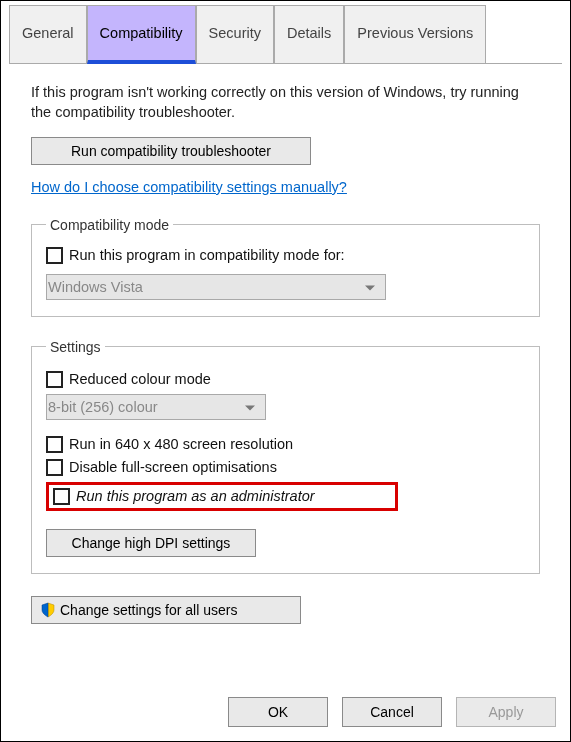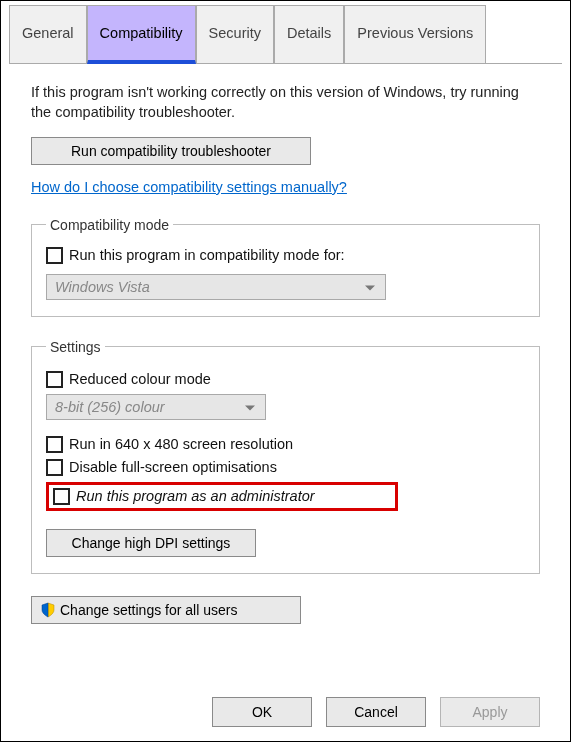--- a/index.html
+++ b/index.html
@@ -108,26 +108,25 @@
   }
   .cb-label {
     font-size: 14.5px;
     color: #111;
     text-align: right;
   }
   .dropdown {
     width: 340px;
     background: #e6e6e6;
     border: 1px solid #a9a9a9;
-    padding: 4px 8px;
+    padding: 4px 1px;
     color: #888;
     position: relative;
     font-size: 14.5px;
     margin-top: 4px;
-    font-style: italic;
   }
   .dropdown-sm {
     width: 220px;
   }
   .dropdown::after {
     content: "";
     position: absolute;
     right: 10px;
     top: 50%;
     transform: translateY(-30%);
@@ -148,21 +147,21 @@
     padding-left: 8px;
   }
   .shield {
     display: inline-block;
     width: 16px;
     height: 16px;
   }
   .footer-buttons {
     position: absolute;
     bottom: 14px;
-    right: 30px;
+    right: 14px;
     display: flex;
     gap: 14px;
   }
   .footer-buttons .btn {
     width: 100px;
     padding: 6px 0;
   }
   .btn-disabled {
     color: #999;
     background: #eaeaea;

